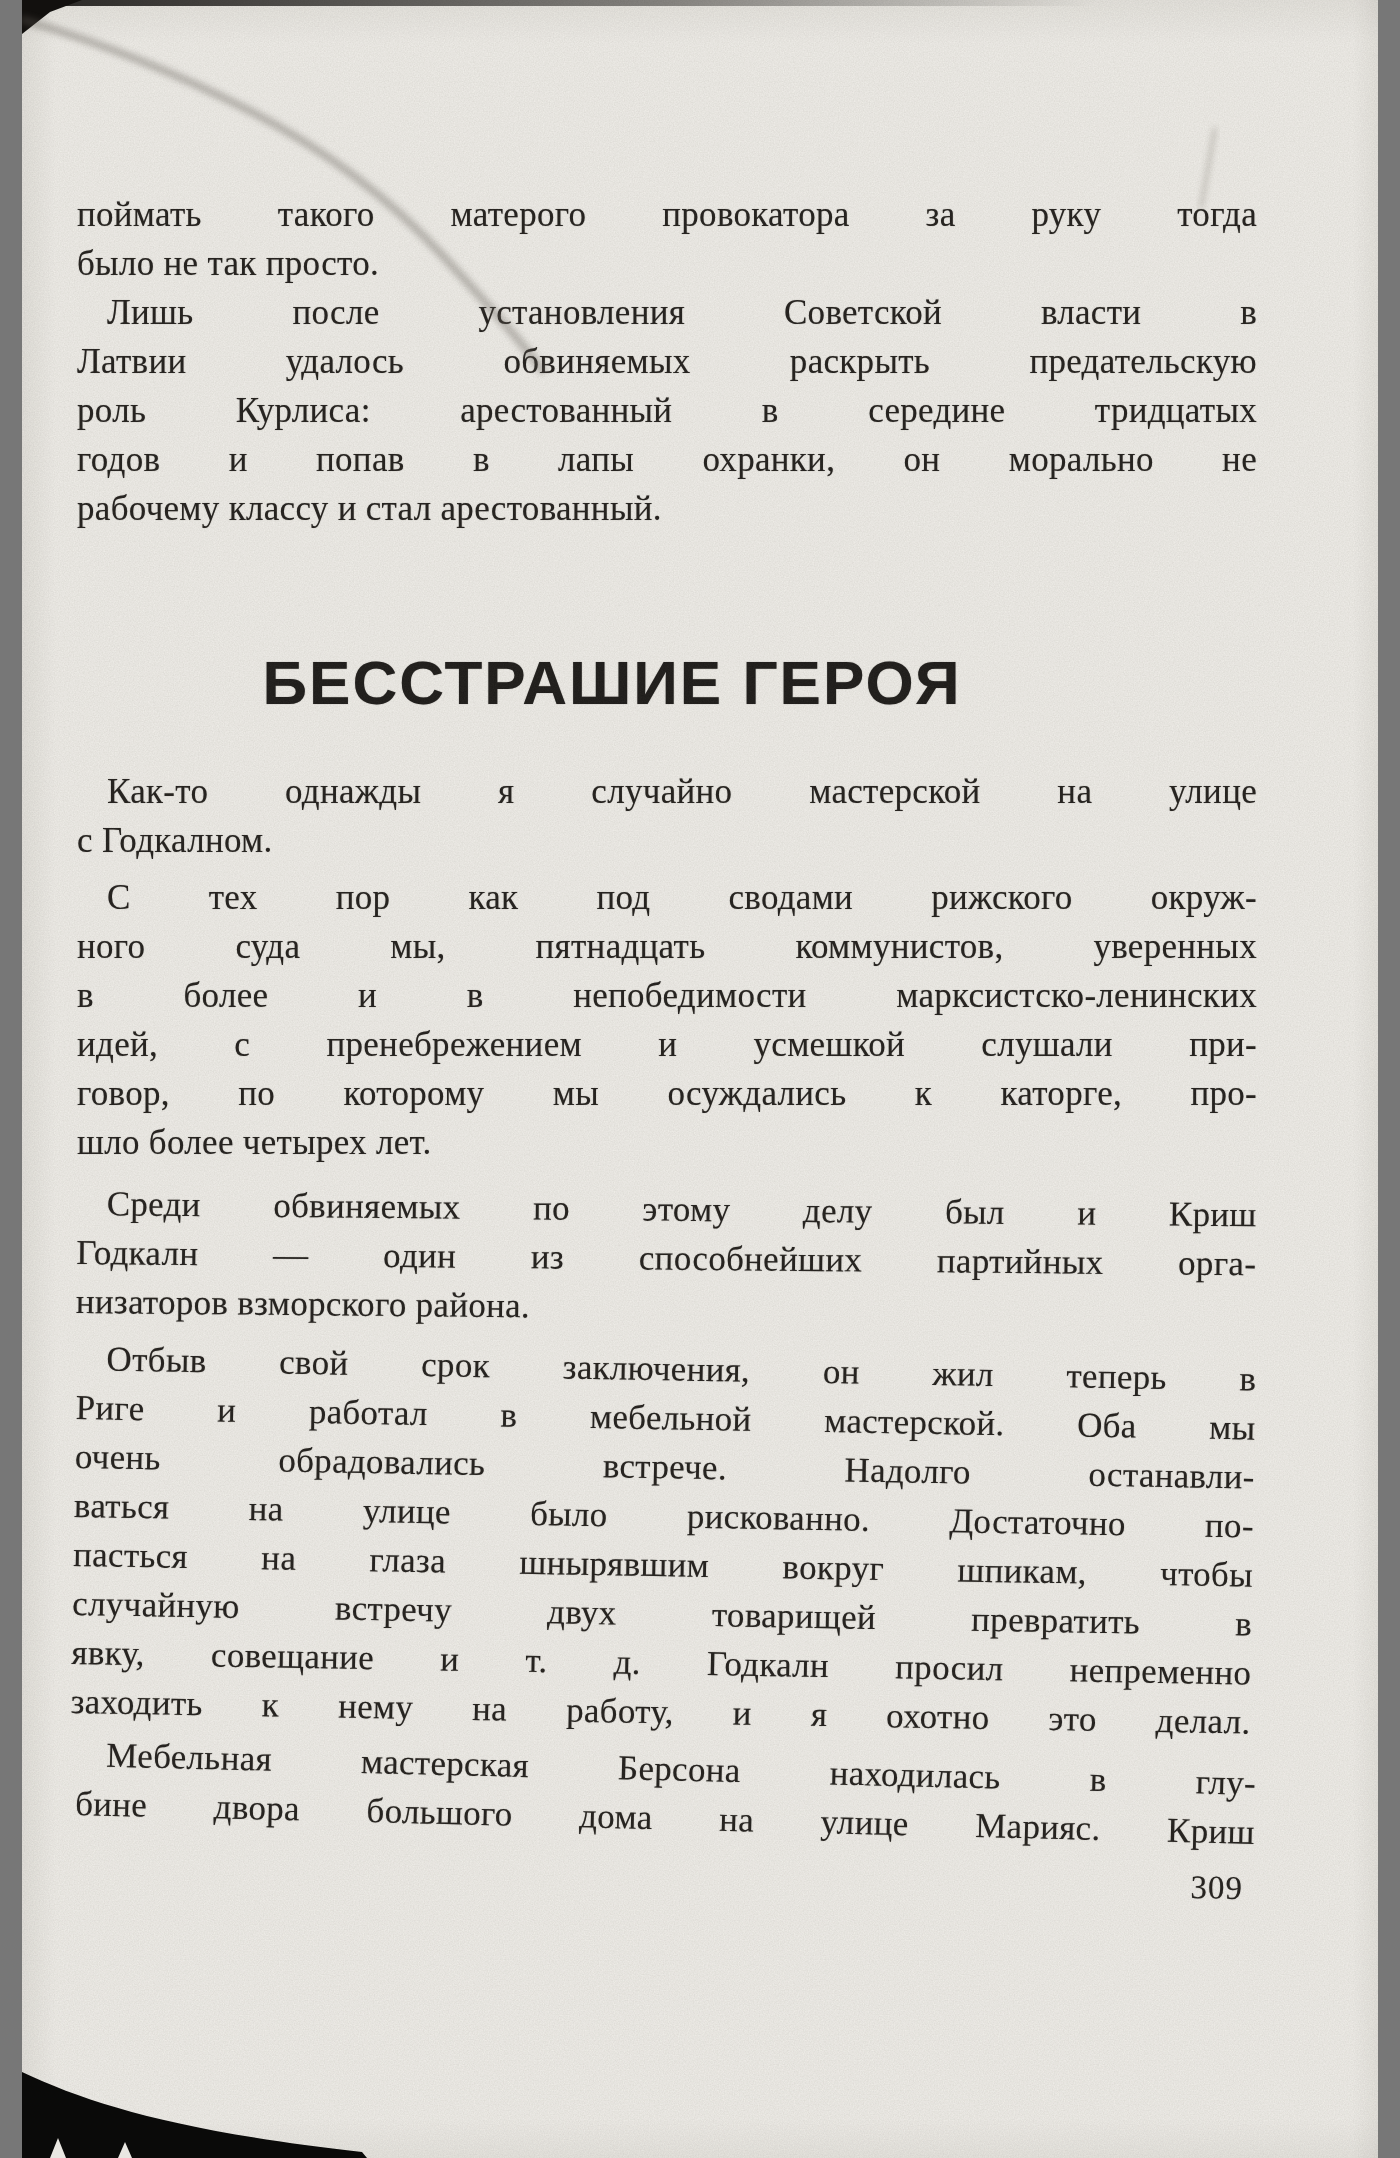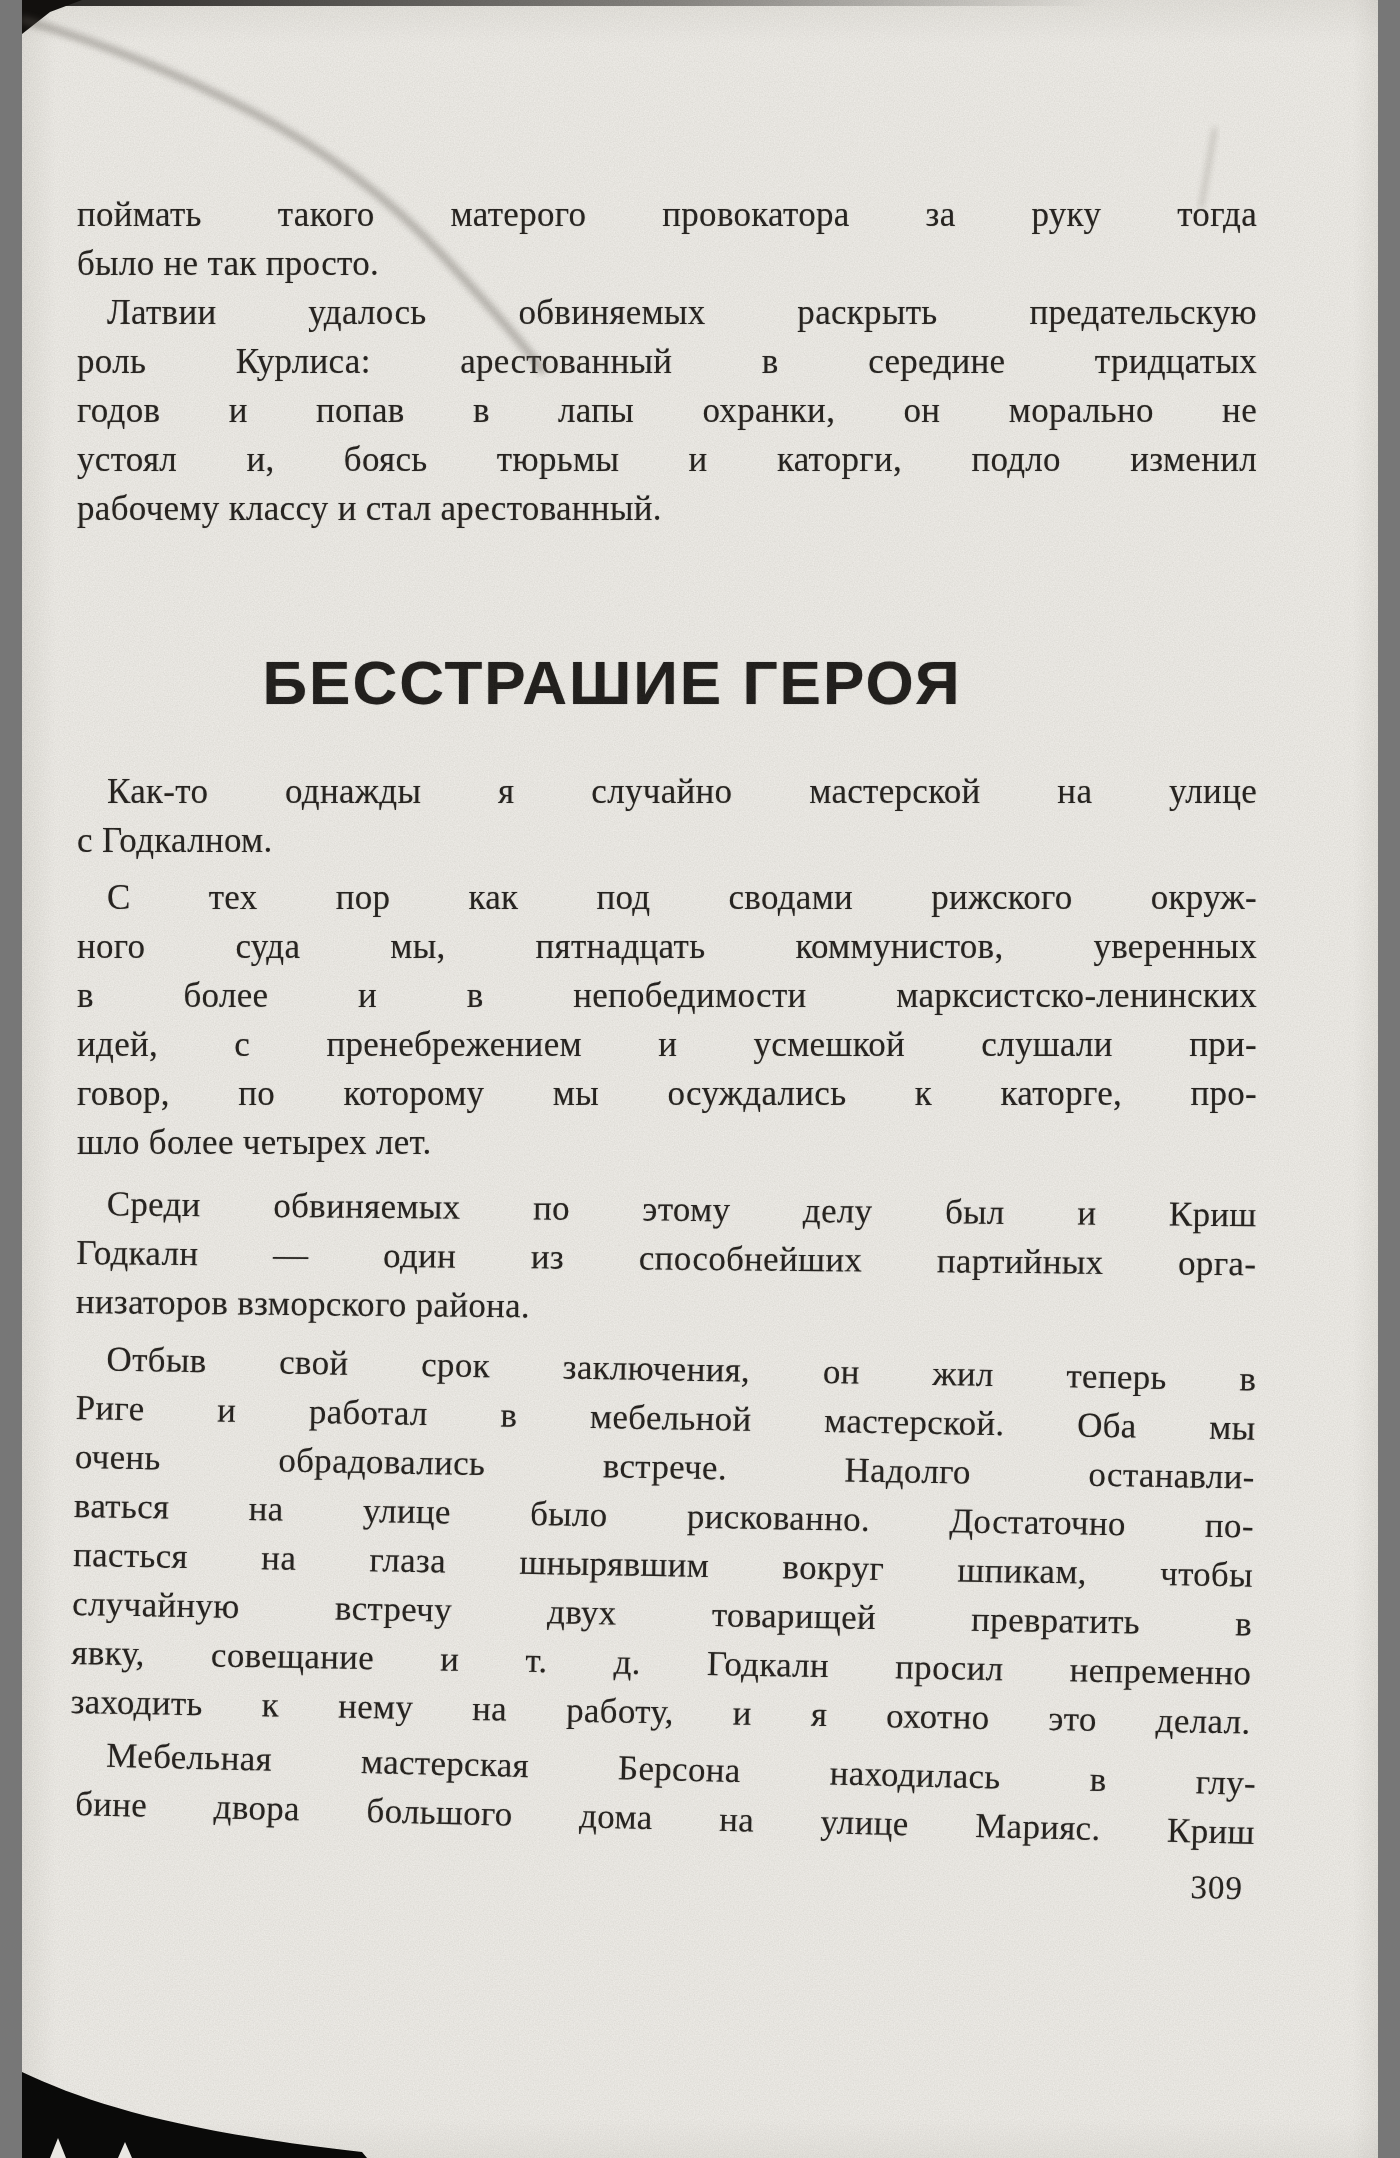--- a/index.html
+++ b/index.html
@@ -78,24 +78,24 @@
 <div class="page">
 
   <div class="text-column">
 
     <section class="para">
       <div class="line">поймать такого матерого провокатора за руку тогда</div>
       <div class="line last">было не так просто.</div>
     </section>
 
     <section class="para indent">
+      <div class="line">Лишь после установления Советской власти в</div>
       <div class="line">Латвии удалось обвиняемых раскрыть предательскую</div>
       <div class="line">роль Курлиса: арестованный в середине тридцатых</div>
       <div class="line">годов и попав в лапы охранки, он морально не</div>
-      <div class="line">устоял и, боясь тюрьмы и каторги, подло изменил</div>
       <div class="line last">рабочему классу и стал арестованный.</div>
     </section>
 
     <h1 class="heading">БЕССТРАШИЕ ГЕРОЯ</h1>
 
     <section class="para indent">
       <div class="line">Как-то однажды я случайно мастерской на улице</div>
       <div class="line last">с Годкалном.</div>
     </section>
 

